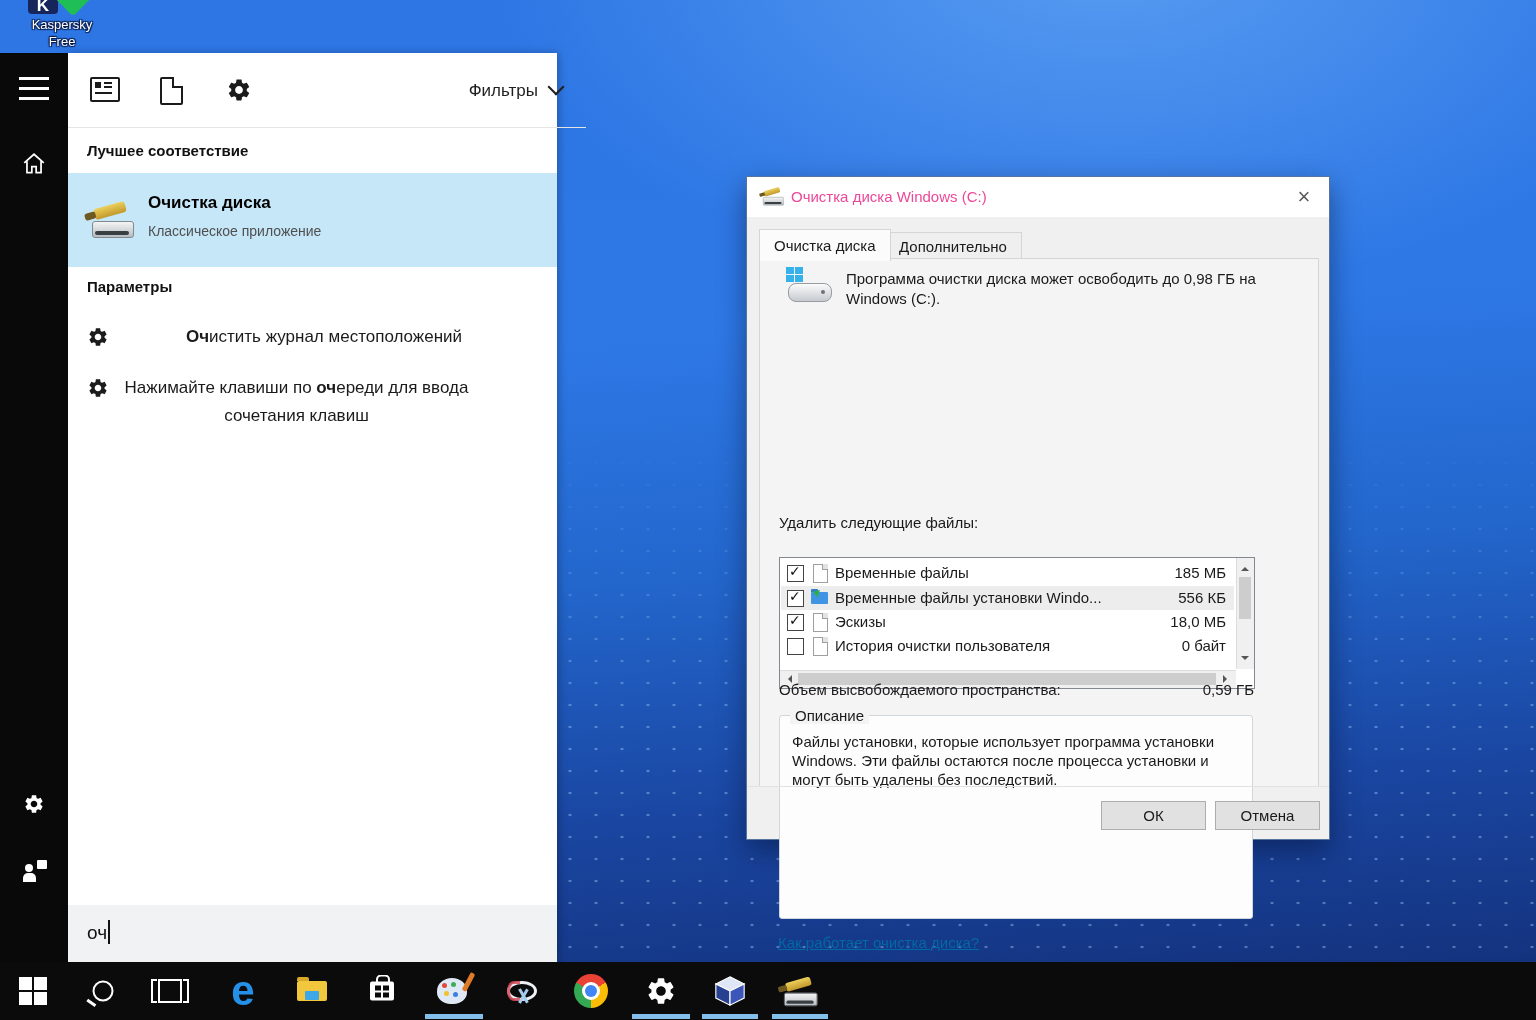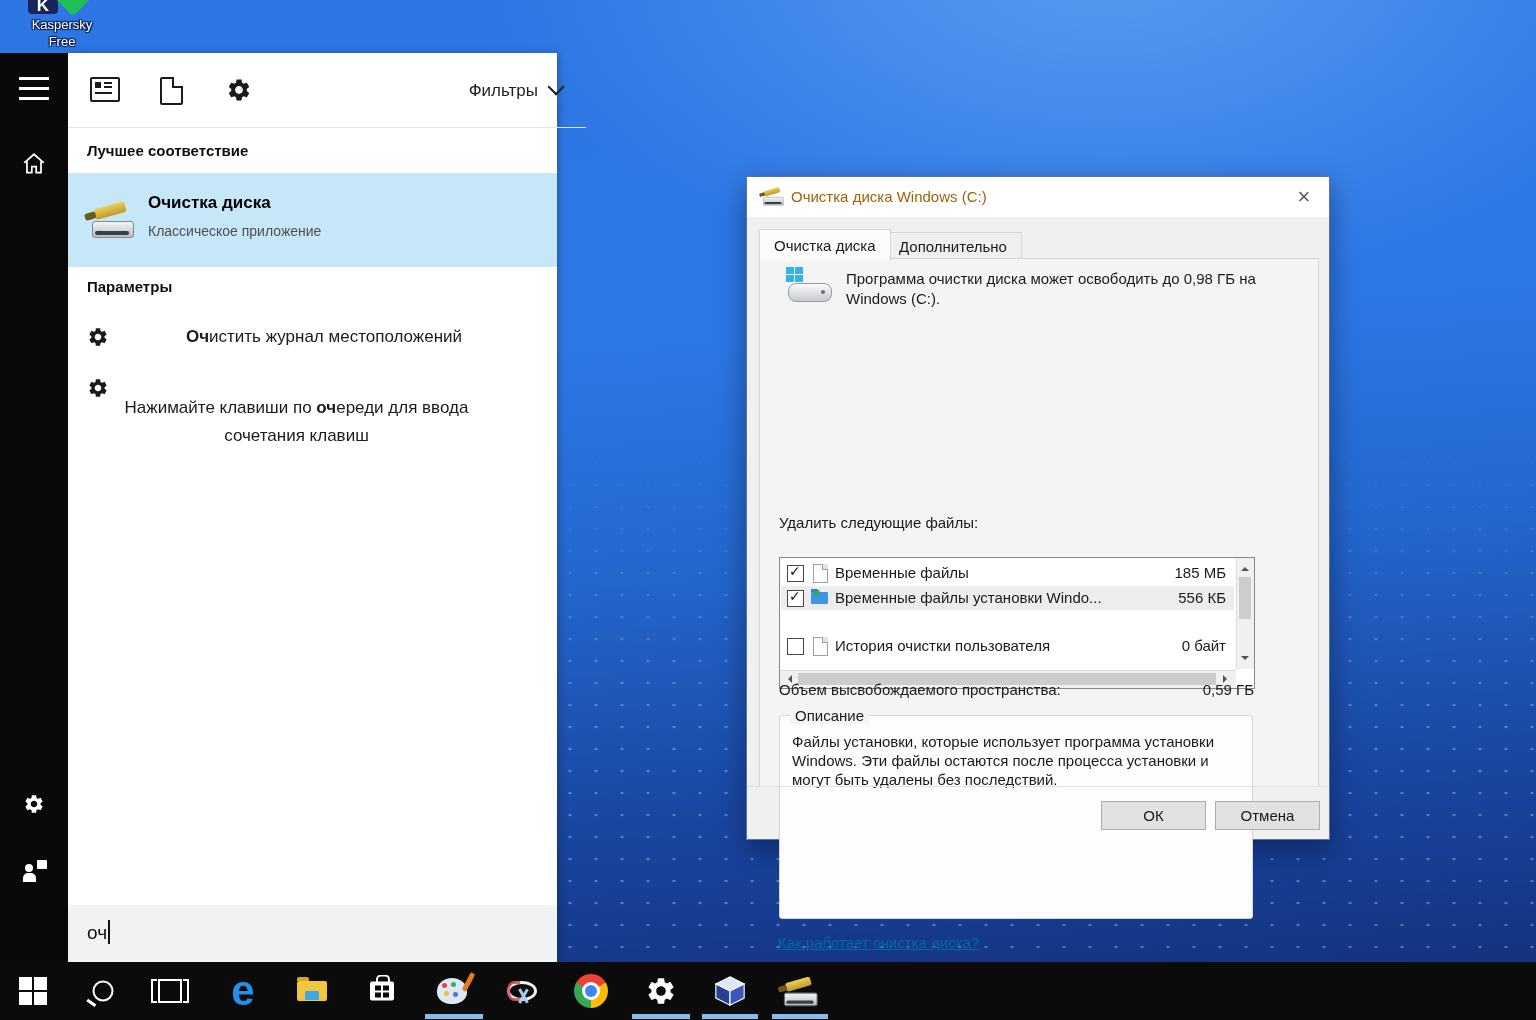--- a/index.html
+++ b/index.html
@@ -51,21 +51,21 @@
   
   .cu{position:relative;width:48px;height:44px;}
   .cu .brush{position:absolute;left:6px;top:8px;width:32px;height:11px;background:linear-gradient(#ecd05a,#c2992c);border-radius:3px;transform:rotate(-16deg);}
   .cu .brush:before{content:"";position:absolute;left:-10px;top:2px;width:11px;height:7px;background:#6e5a20;border-radius:2px;}
   .cu .disk{position:absolute;left:4px;bottom:3px;width:40px;height:15px;background:linear-gradient(#f4f4f4,#b7bcc1);border:1px solid #83898f;border-radius:3px;}
   .cu .disk:after{content:"";position:absolute;left:2px;bottom:2px;width:34px;height:4px;background:#3a3f44;border-radius:2px;}
 
   
   .dlg{position:absolute;left:746px;top:176px;width:582px;height:662px;background:#f0f0f0;border:1px solid #56749c;box-shadow:0 10px 26px rgba(0,10,40,.45);font-size:15px;color:#1a1a1a;}
   .titlebar{position:absolute;left:0;top:0;width:100%;height:40px;background:#fff;}
-  .title-txt{position:absolute;left:44px;top:11px;font-size:15px;color:#a16207;}
+  .title-txt{position:absolute;left:44px;top:11px;font-size:15px;color:#ec4899;}
   .closex{position:absolute;right:8px;top:3px;width:34px;height:34px;text-align:center;line-height:34px;font-size:22px;color:#5b5b5b;cursor:pointer;}
   .tab{position:absolute;top:55px;height:27px;line-height:27px;padding:0 14px;border:1px solid #d5d5d5;border-bottom:none;cursor:pointer;background:#efefef;font-size:15px;}
   .tab.active{top:52px;height:31px;line-height:31px;background:#fbfbfb;z-index:3;}
   .page{position:absolute;left:12px;top:81px;width:558px;height:527px;background:#f4f4f4;border:1px solid #d5d5d5;}
   .intro-txt{position:absolute;left:86px;top:10px;width:436px;line-height:20px;}
   .drivewrap{position:absolute;left:26px;top:8px;width:48px;height:42px;}
   .drive{position:absolute;left:2px;top:16px;width:42px;height:17px;background:linear-gradient(#fbfbfb,#c6cacf);border:1px solid #979da3;border-radius:8px;}
   .drive:after{content:"";position:absolute;right:6px;top:6px;width:4px;height:4px;background:#6c7artifact;background:#6c7278;border-radius:50%;}
   .winflag{position:absolute;left:0;top:0;width:17px;height:15px;display:grid;grid-template-columns:8px 8px;grid-template-rows:7px 7px;gap:1px;}
   .winflag i{background:#35b2ec;}
@@ -227,21 +227,21 @@
       <svg class="gearsm">
           <use href="#gear"></use>
         </svg>
       <div class="txt"><b>Оч</b><span>истить журнал местоположений</span></div>
     </div>
 
     <div class="param" style="top:321px;height:62px;">
       <svg class="gearsm">
           <use href="#gear"></use>
         </svg>
-      <div class="txt" style="width:345px;margin-top:20px;"><span>Нажимайте клавиши по </span><b>оч</b><span>ереди для ввода сочетания клавиш</span></div>
+      <div class="txt" style="width:345px;"><span>Нажимайте клавиши по </span><b>оч</b><span>ереди для ввода сочетания клавиш</span></div>
     </div>
 
     <div class="searchband">
       <div class="q"><span>оч</span><span class="caret"></span></div>
     </div>
   </div>
 
   <div class="dlg">
     <div class="titlebar">
       <div class="cu" style="position:absolute;left:14px;top:8px;transform:scale(.5);transform-origin:top left;">
@@ -274,20 +274,26 @@
           <span class="cb checked"></span>
           <span class="pagei"></span>
           <span class="lname">Временные файлы</span>
           <span class="lsize">185 МБ</span>
         </div>
         <div class="lrow sel" style="top:28px;">
           <span class="cb checked"></span>
           <span class="foldi"></span>
           <span class="lname">Временные файлы установки Windo...</span>
           <span class="lsize">556 КБ</span>
+        </div>
+        <div class="lrow" style="top:52px;">
+          <span class="cb checked"></span>
+          <span class="pagei"></span>
+          <span class="lname">Эскизы</span>
+          <span class="lsize">18,0 МБ</span>
         </div>
         <div class="lrow" style="top:76px;">
           <span class="cb"></span>
           <span class="pagei"></span>
           <span class="lname">История очистки пользователя</span>
           <span class="lsize">0 байт</span>
         </div>
         <div class="vscroll">
           <i class="arr" style="left:4px;top:5px;border-bottom-color:#555;"></i>
           <div class="vthumb"></div>

